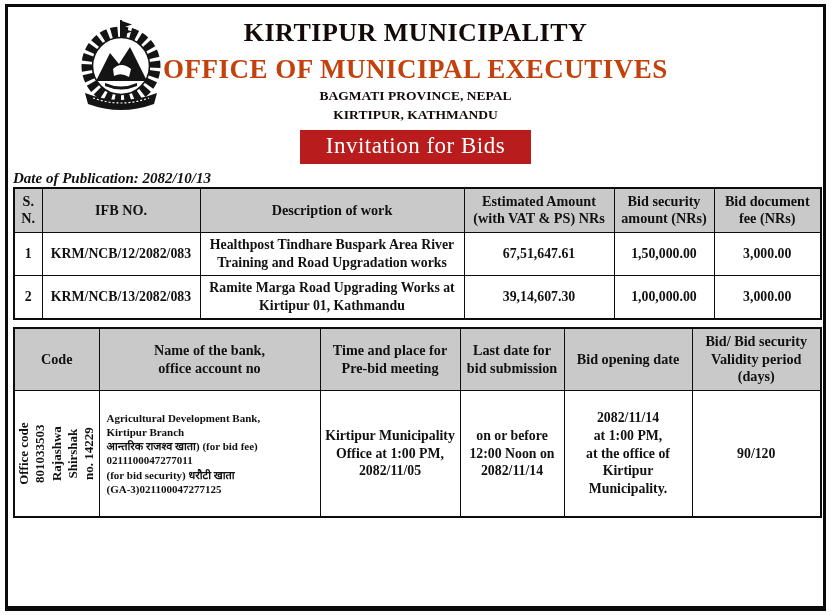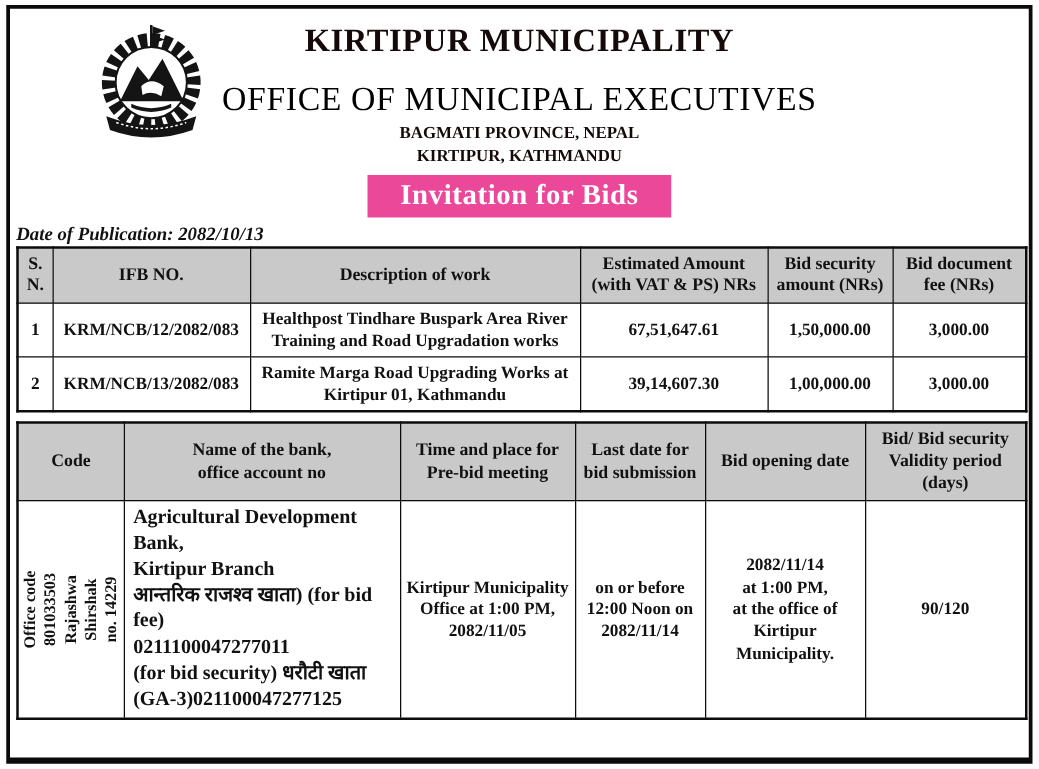--- a/index.html
+++ b/index.html
@@ -12,28 +12,28 @@
     border: 3px solid #0a0a0a;
     border-bottom-width: 5px;
     padding: 6px 5px 4px 5px;
     overflow: hidden;
   }
 
   
   .doc-header { position: relative; text-align: center; padding-top: 6px; min-height: 104px; }
   .logo { position: absolute; left: 55px; top: 4px; width: 106px; height: 96px; }
   .title1 { font-size: 26px; font-weight: bold; letter-spacing: .5px; color: #140a0a; line-height: 1.1; }
-  .title2 { font-size: 27px; font-weight: normal; letter-spacing: .5px; color: #000000; line-height: 1.15; margin-top: 16px; }
+  .title2 { font-size: 27px; font-weight: bold; letter-spacing: .5px; color: #c2410c; line-height: 1.15; margin-top: 6px; }
   .subline { font-size: 13.5px; font-weight: bold; margin-top: 3px; color: #140a0a; }
 
   
   .banner-row { text-align: center; margin-top: 7px; }
   .banner {
-    display: inline-block; background: #ec4899; color: #fff;
-    font-size: 23px; font-weight: bold; padding: 3px 26px 5px 26px;
+    display: inline-block; background: #b91c1c; color: #fff;
+    font-size: 23px; font-weight: normal; padding: 3px 26px 5px 26px;
     letter-spacing: .5px;
   }
   .pub-date { text-align: left; font-size: 15px; font-weight: bold; margin-top: 6px; font-style: italic; }
 
   
   .intro {
     font-size: 14.6px; line-height: 1.3; text-align: justify;
     margin: 8px 4px 7px 4px; color: #141414;
   }
 
@@ -44,21 +44,21 @@
     background: #c9c9c9; font-weight: bold; font-size: 14.2px;
     text-align: center; white-space: pre-line; line-height: 1.25; padding: 4px 2px;
   }
   td { font-weight: bold; font-size: 13.8px; text-align: center; padding: 3px 4px; line-height: 1.3; }
   .t1 { border: 2.2px solid #0c0c0c; }
   .t1 td { height: 43px; }
   .t1 th { height: 42px; }
   .t2 { margin-top: 7px; border: 2.4px solid #0c0c0c; }
   .t2 th { height: 58px; }
   .t2 td { height: 126px; white-space: pre-line; }
-  .cell-left { text-align: left; padding-left: 7px; font-size: 16px; }
+  .cell-left { text-align: left; padding-left: 7px; font-size: 11px; }
   .rot-wrap { height: 100%; display: flex; align-items: center; justify-content: center; overflow: visible; }
   .rot { transform: rotate(-90deg); white-space: pre-line; font-weight: bold; font-size: 13px; line-height: 1.25; text-align: center; }
 
   
   .footer-note {
     font-size: 14.6px; line-height: 1.3; text-align: justify;
     margin: 7px 4px 0 4px; color: #141414;
   }
 
   

